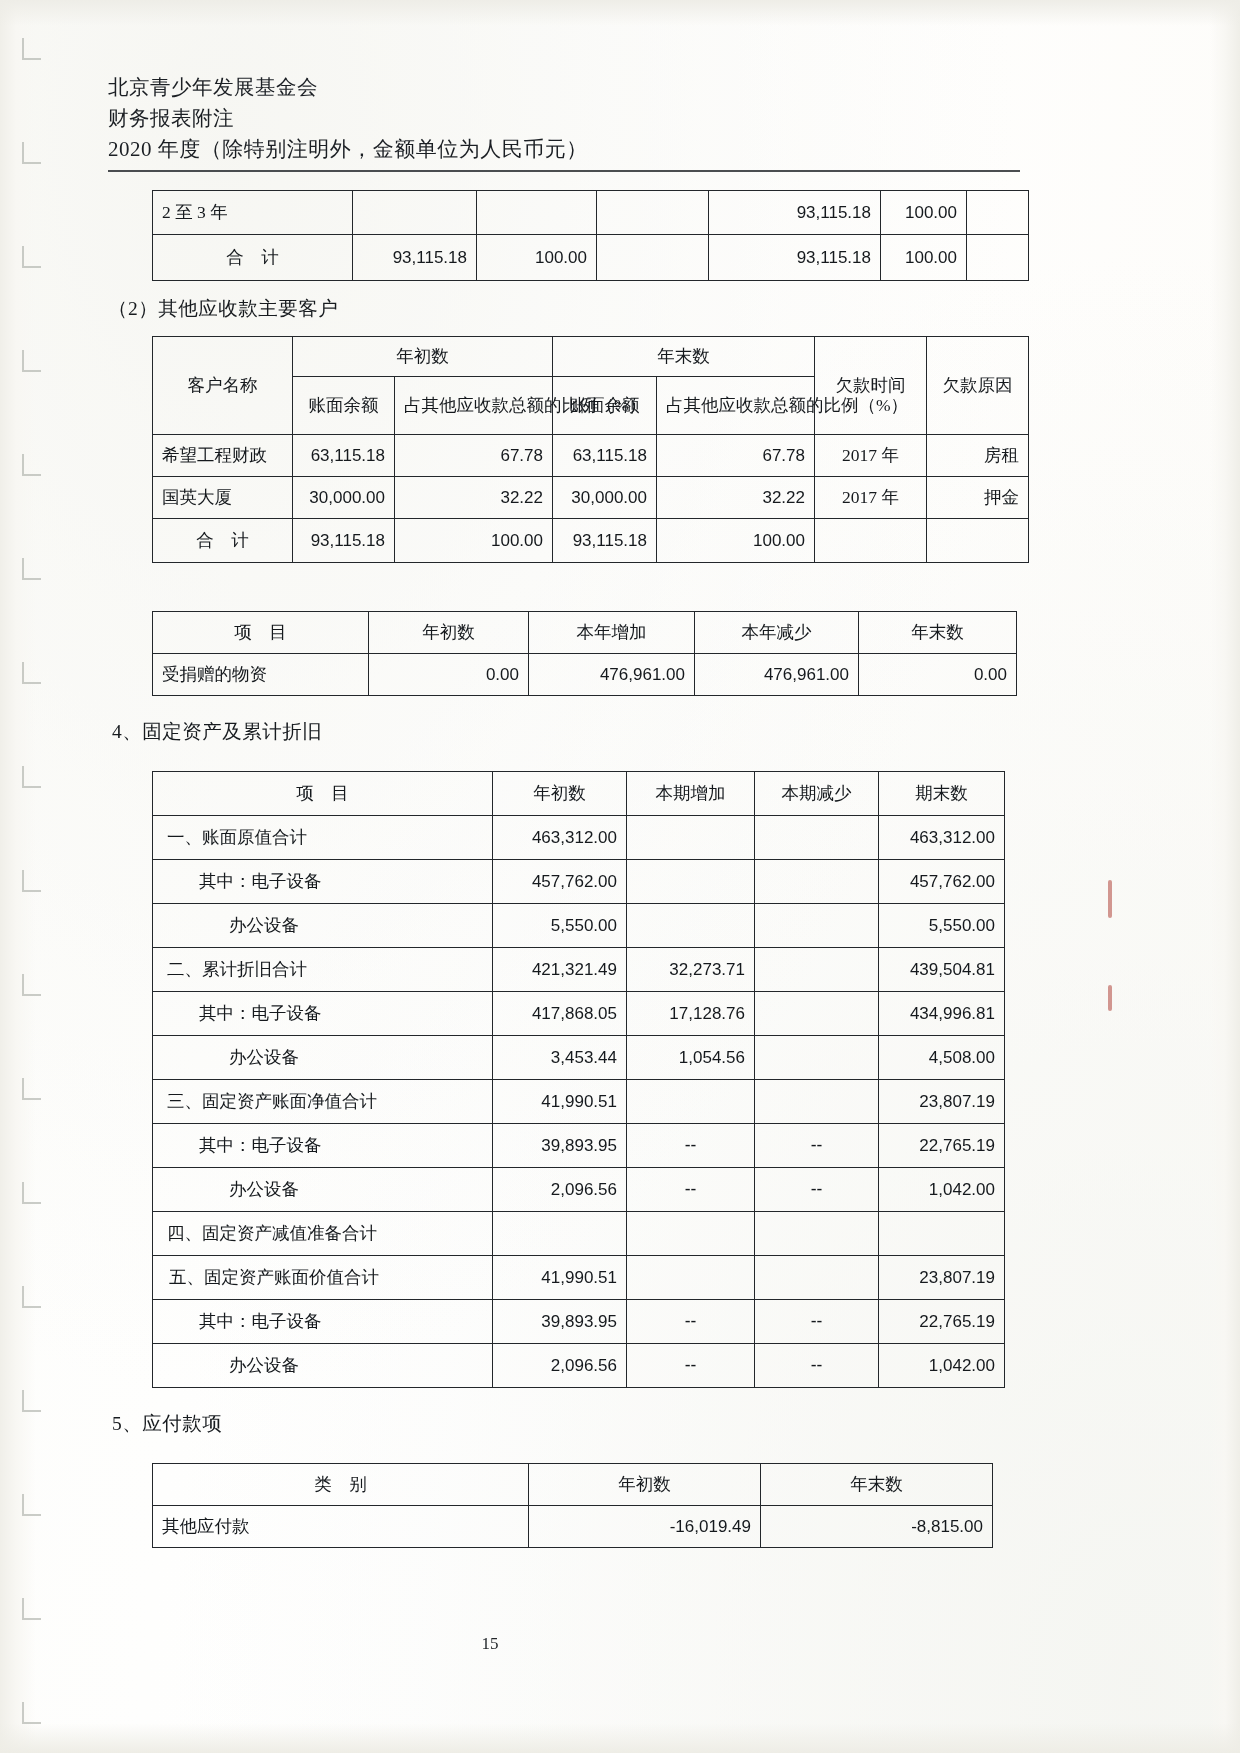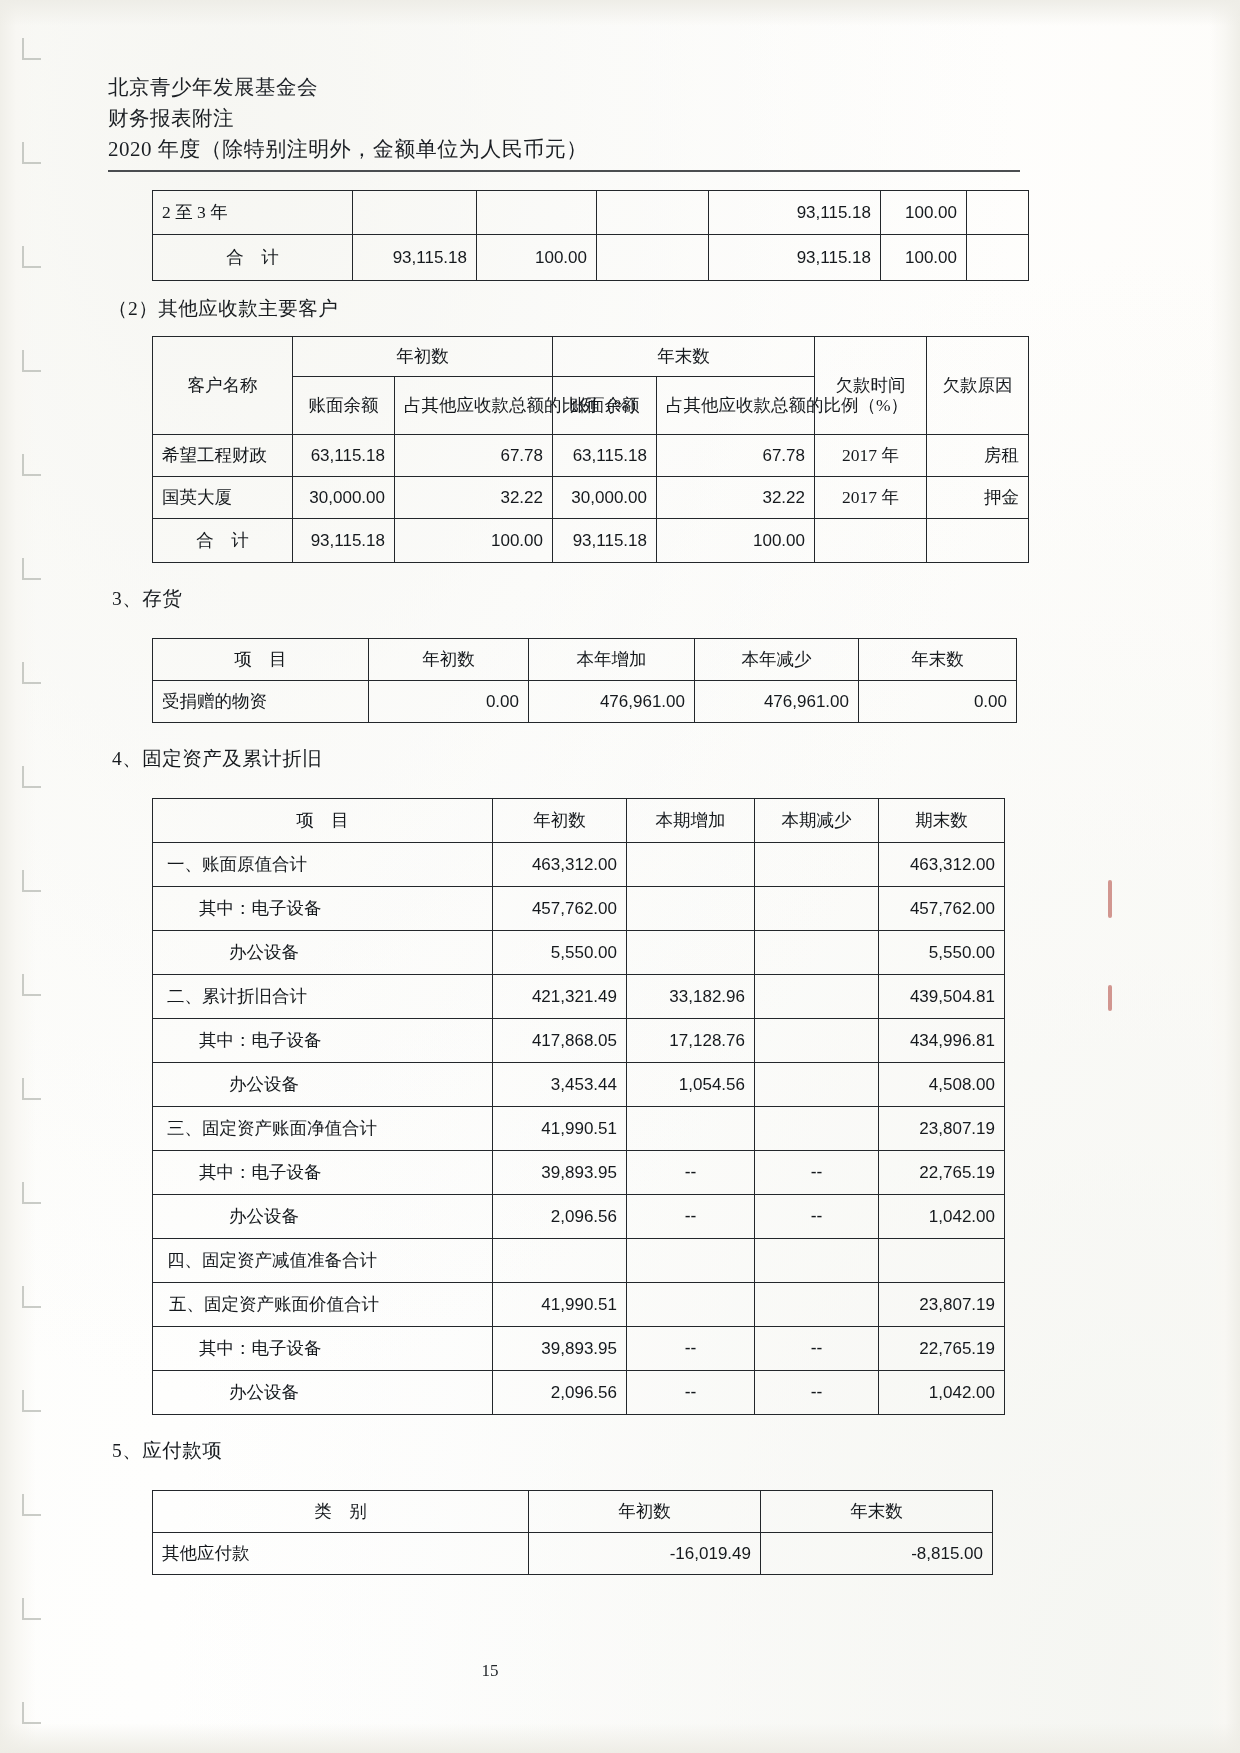--- a/index.html
+++ b/index.html
@@ -271,21 +271,20 @@
         <td class="num numb">93,115.18</td>
         <td class="num numb">100.00</td>
         <td class="c"></td>
         <td class="c"></td>
       </tr>
     </tbody>
   </table>
 
   <div class="spacer-22"></div>
 
-  <div class="sec-label">3、存货</div>
 
   <div class="spacer-26"></div>
 
   <table class="doc" style="width:864px;">
     <colgroup>
       <col style="width:216px">
         <col style="width:160px">
         <col style="width:166px">
         <col style="width:164px">
         <col style="width:158px">
@@ -347,21 +346,21 @@
         <tr style="height: 44px;">
           <td class="l" style="padding-left: 76px;">办公设备</td>
           <td class="num">5,550.00</td>
           <td class="num"></td>
           <td class="num"></td>
           <td class="num">5,550.00</td>
         </tr>
         <tr style="height: 44px; padding-left: 16px;">
           <td class="l" style="padding-left: 14px;">二、累计折旧合计</td>
           <td class="num">421,321.49</td>
-          <td class="num">33,182.96</td>
+          <td class="num">32,273.71</td>
           <td class="num"></td>
           <td class="num">439,504.81</td>
         </tr>
         <tr style="height: 44px;">
           <td class="l" style="padding-left: 46px;">其中：电子设备</td>
           <td class="num">417,868.05</td>
           <td class="num">17,128.76</td>
           <td class="num"></td>
           <td class="num">434,996.81</td>
         </tr>

